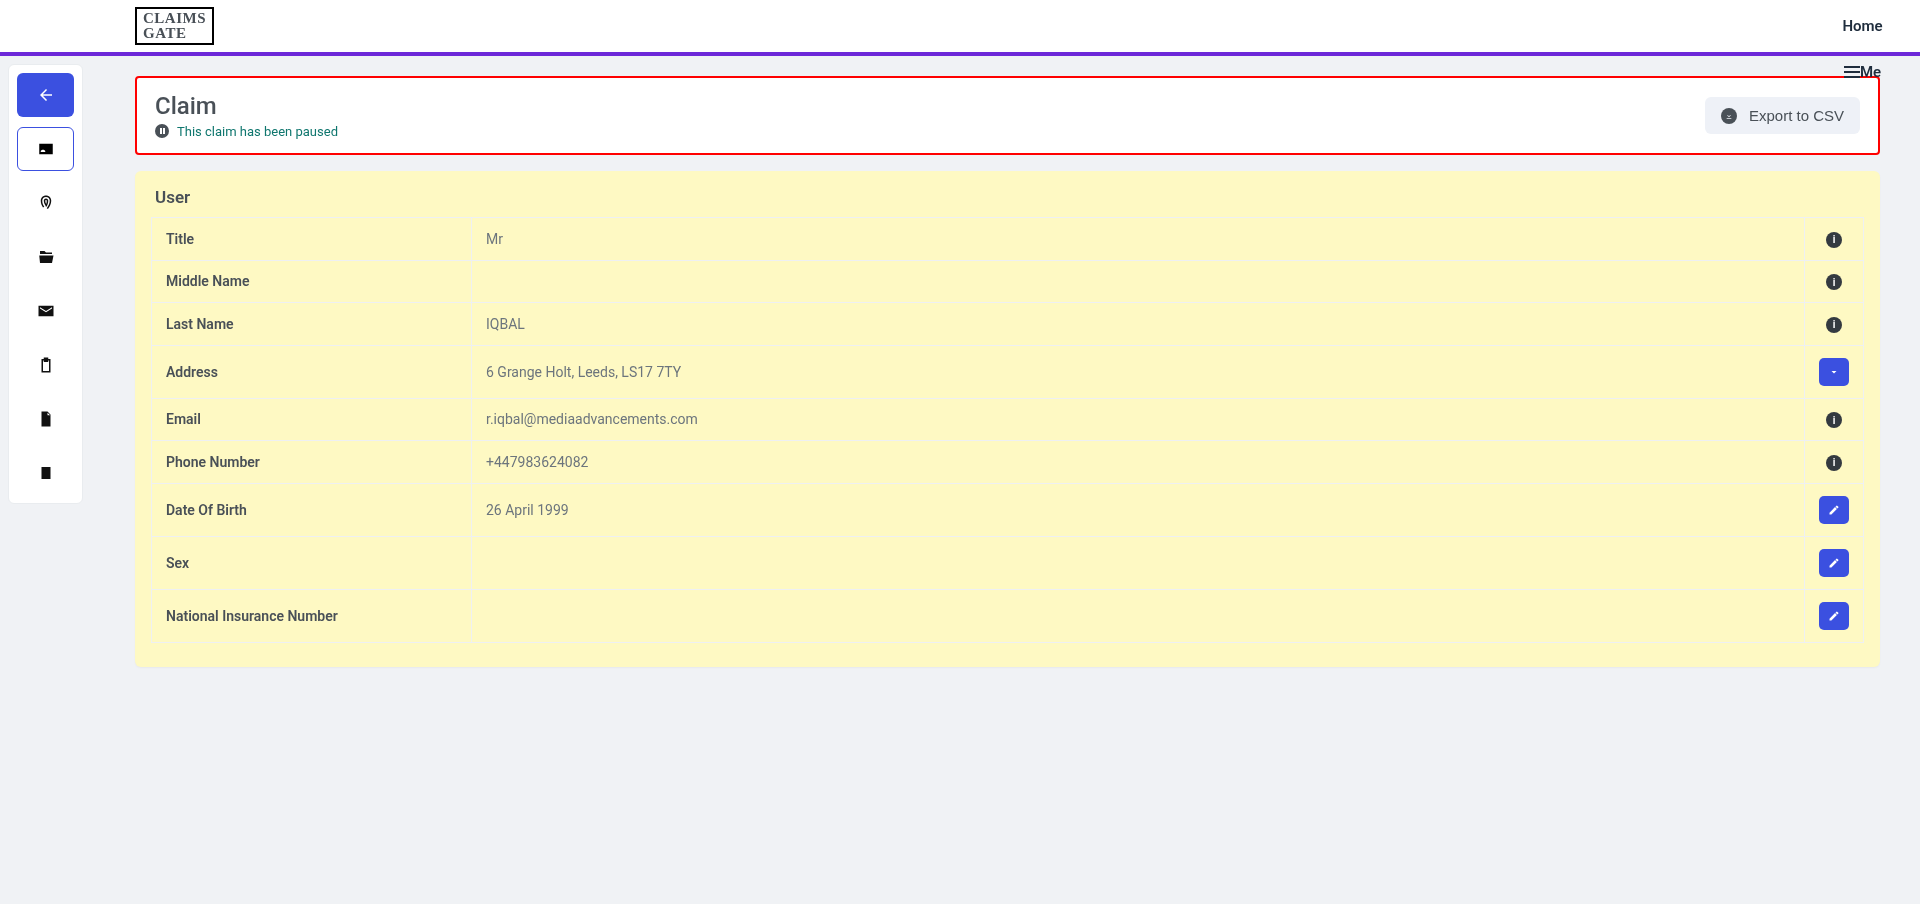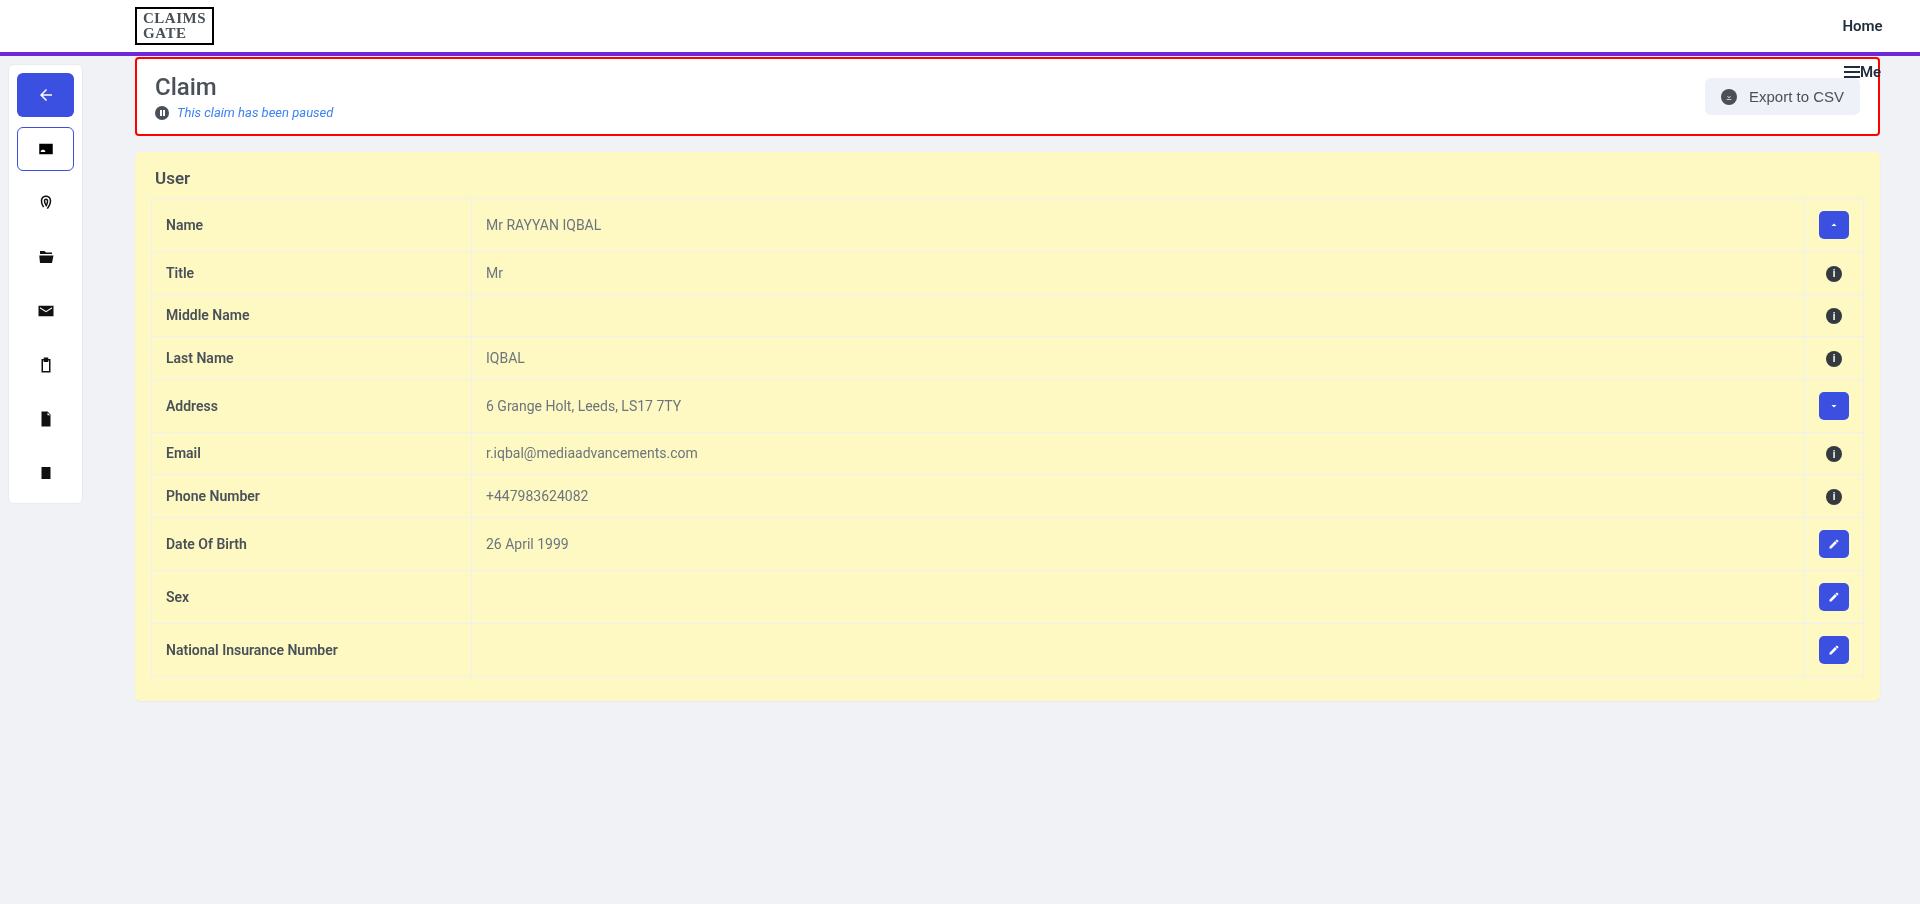--- a/index.html
+++ b/index.html
@@ -67,34 +67,34 @@
     display:flex; align-items:center; justify-content:center;
     cursor:pointer; color:#111; background:#fff;
   }
   .side-btn.primary { background:#3b50e0; color:#fff; }
   .side-btn.active { border:1.5px solid #3b50e0; color:#000; }
   .side-btn svg { width:18px; height:18px; fill:currentColor; }
 
   
   .main {
     margin-left: 95px;
-    padding: 1px 40px 20px 40px;
+    padding: 20px 40px 20px 40px;
   }
   .header-card {
     background:#fff;
     border:2px solid #ff0000;
     border-radius:4px;
     padding:14px 18px;
     display:flex;
     align-items:center;
     justify-content:space-between;
     margin-bottom:16px;
   }
   .header-left h1 { font-size:24px; font-weight:500; color:#495057; margin-bottom:4px; }
-  .status-line { display:flex; align-items:flex-end; gap:8px; color:#3b82f6; font-size:13px;font-style:italic; }
+  .status-line { display:flex; align-items:flex-start; gap:8px; color:#0f766e; font-size:13px; }
   .pause-icon {
     width:14px;height:14px;border-radius:50%;background:#495057;display:inline-flex;align-items:center;justify-content:center;
   }
   .pause-icon::before {
     content:""; width:2px; height:6px; background:#fff; box-shadow: 3px 0 0 #fff; margin-left:-1.5px;
   }
   .export-btn {
     background:#eef1f7; color:#495057; border:none; padding:10px 16px; border-radius:6px;
     font-size:15px; display:flex; align-items:center; gap:12px; cursor:pointer;
   }
@@ -210,29 +210,20 @@
       </span>
       <span>Export to CSV</span>
     </button>
   </div>
 
   <div class="panel">
     <h2>User</h2>
     <table class="user-table">
       <tbody id="user-rows">
           <tr>
-            <td class="label">Name</td>
-            <td>Mr RAYYAN IQBAL</td>
-            <td class="action"><button class="mini-btn">
-                <svg viewBox="0 0 24 24">
-                  <path d="M7 14l5-5 5 5z"></path>
-                </svg>
-              </button></td>
-          </tr>
-          <tr>
             <td class="label">Title</td>
             <td>Mr</td>
             <td class="action"><span class="icon-circle">i</span></td>
           </tr>
           <tr>
             <td class="label">Middle Name</td>
             <td></td>
             <td class="action"><span class="icon-circle">i</span></td>
           </tr>
           <tr>

